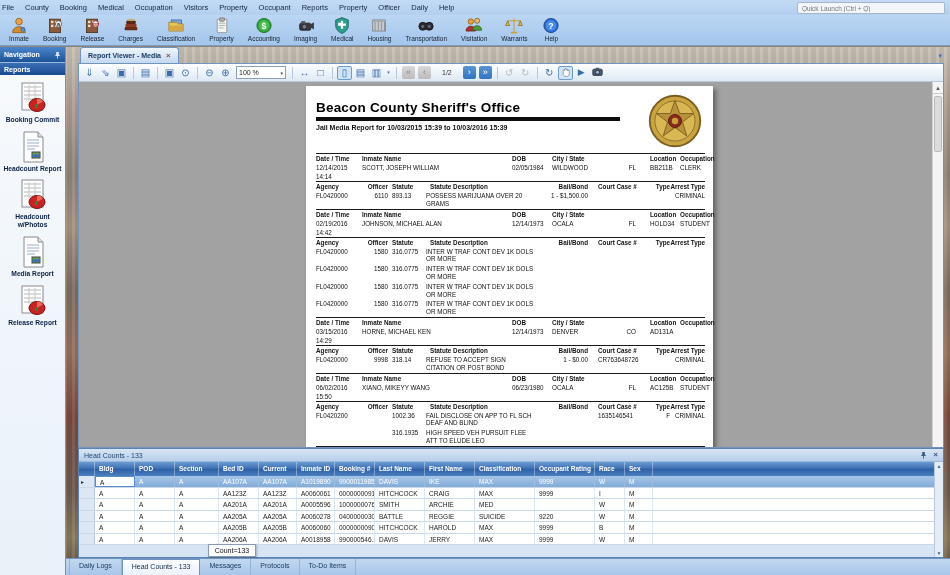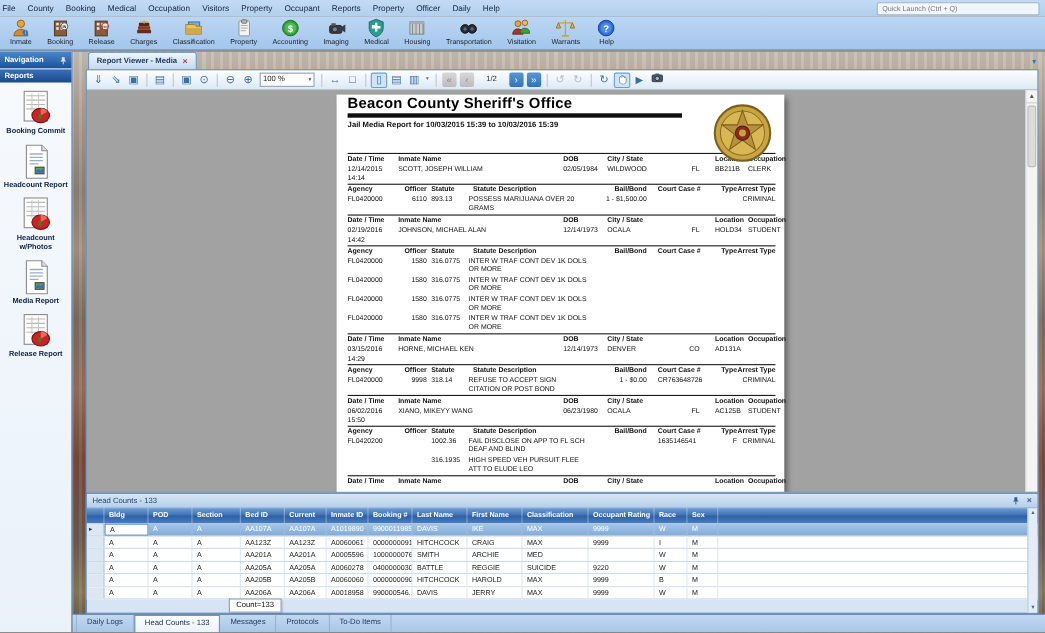--- a/index.html
+++ b/index.html
@@ -43,21 +43,21 @@
   .vcombo{width:50px;height:13px;background:#fff;border:1px solid #8aa0b8;display:flex;align-items:center;justify-content:space-between;padding:0 2px;margin:0 2px}
   .vcombo span{font-size:7px;color:#222}
   .vcombo .varrow{font-size:5px;color:#444}
   .vpage{font-size:7px;color:#333;margin:0 9px}
   .canvas{position:absolute;left:0;top:18px;right:11px;bottom:0;background:#a2a2a2;overflow:hidden}
   .vscroll{position:absolute;right:0;top:18px;bottom:0;width:11px;background:#f4f4f4;border-left:1px solid #d0d0d0}
   .vscroll .up{height:12px;border-bottom:1px solid #ccc;text-align:center;font-size:6px;color:#555;line-height:12px}
   .vscroll .thumb{margin:2px 1px;height:56px;background:#dcdcdc;border:1px solid #bbb;border-radius:2px}
   
   .page{position:absolute;left:227px;top:4px;width:407px;height:520px;background:#fff;box-shadow:3px 3px 5px rgba(0,0,0,.4);padding:0 8px 0 10px}
-  .rtitle{font-size:13.5px;font-weight:bold;color:#000;letter-spacing:.2px}
+  .rtitle{font-size:13.5px;font-weight:bold;color:#000;padding-top:14px;letter-spacing:.2px}
   .rbar{height:4px;background:#0d0d0d;width:304px;margin-top:2px}
   .rsub{font-size:7px;font-weight:bold;color:#111;margin-top:3px}
   .badge{position:absolute;right:10px;top:7px}
   .records{margin-top:22px}
   .rA,.rB{display:grid;font-size:6.3px;line-height:9px;color:#111}
   .rA{grid-template-columns:46px 150px 40px 58px 26px 14px 30px 1fr}
   .rB{grid-template-columns:46px 26px 38px 112px 50px 10px 52px 20px 1fr}
   .hdr{font-weight:bold;border-top:1px solid #1a1a1a}
   .ar{text-align:right}
   .rB .d{line-height:7.8px;padding-top:1px;padding-right:4px}

